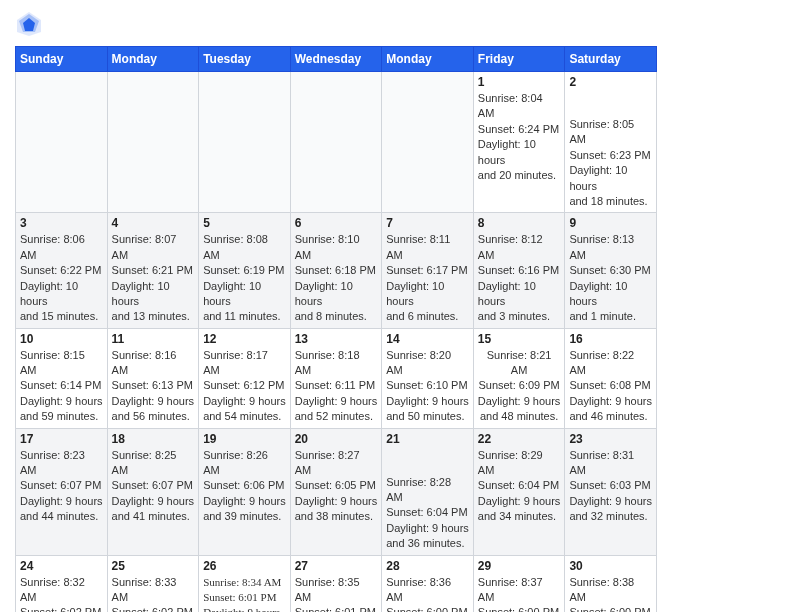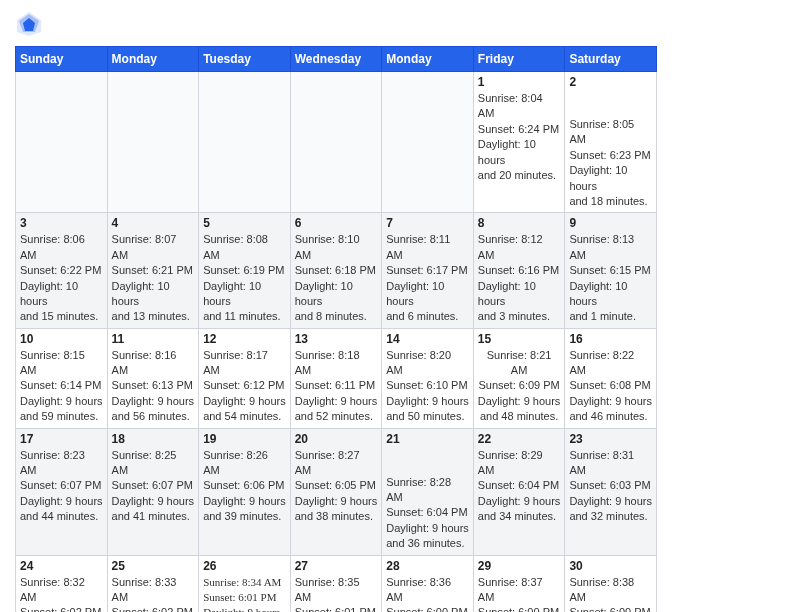--- a/index.html
+++ b/index.html
@@ -192,21 +192,21 @@
           <td>
             <div class="day-num">8</div>
             <div class="day-info" style="white-space: pre-line;">Sunrise: 8:12 AM
 Sunset: 6:16 PM
 Daylight: 10 hours
 and 3 minutes.</div>
           </td>
           <td>
             <div class="day-num">9</div>
             <div class="day-info" style="white-space: pre-line;">Sunrise: 8:13 AM
-Sunset: 6:15 PM
+Sunset: 6:30 PM
 Daylight: 10 hours
 and 1 minute.</div>
           </td>
         </tr>
         <tr>
           <td>
             <div class="day-num">10</div>
             <div class="day-info" style="white-space: pre-line;">Sunrise: 8:15 AM
 Sunset: 6:14 PM
 Daylight: 9 hours

